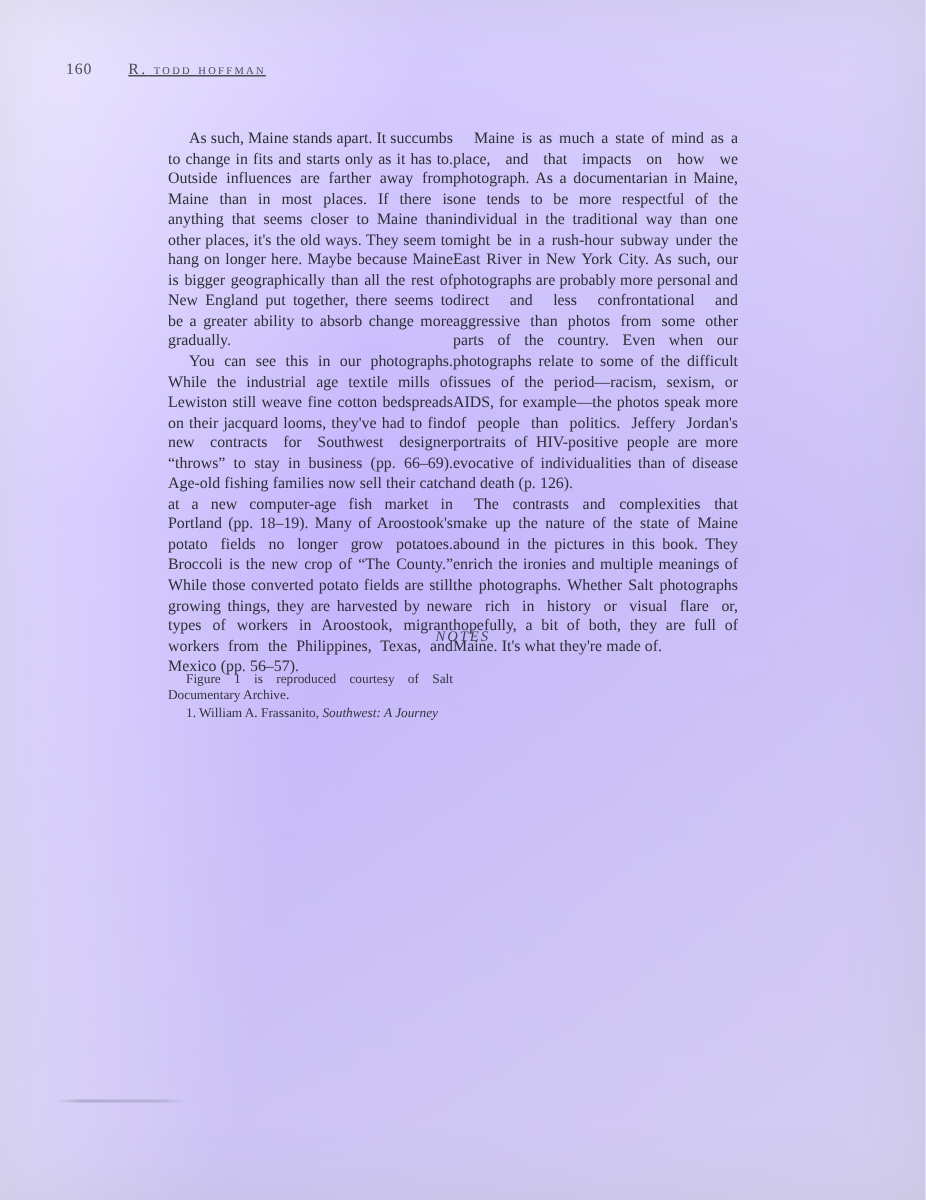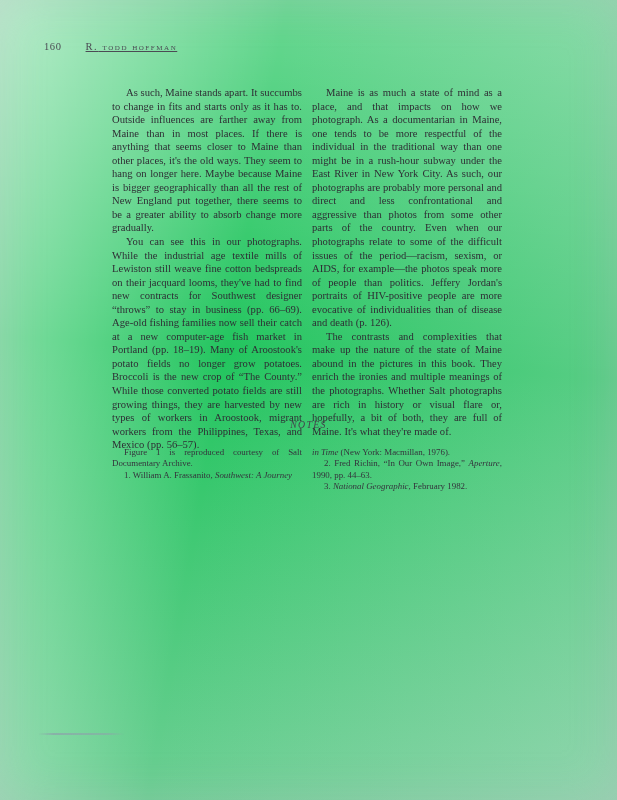--- a/index.html
+++ b/index.html
@@ -7,21 +7,21 @@
     margin: 0;
     padding: 0;
     background: #ffffff;
   }
 
   .page {
     position: relative;
     width: 617px;
     height: 800px;
     margin: 0;
-    background: #22c55e;
+    background: #c4b5fd;
     overflow: hidden;
     font-family: "Liberation Serif", "DejaVu Serif", serif;
     color: #2e2e34;
   }
 
   
   .paper-tone {
     position: absolute;
     inset: 0;
     background:
@@ -63,21 +63,20 @@
   }
   .head-title::first-letter { text-transform: uppercase; }
 
   
   .body-columns {
     position: absolute;
     top: 86px;
     left: 112px;
     width: 396px;
     display: flex;
-    gap: 10px;
   }
 
   .col {
     width: 190px;
   }
 
   .col p {
     margin: 0;
     font-size: 10.6px;
     line-height: 13.55px;
@@ -178,25 +177,20 @@
 
   <div class="notes-heading">NOTES</div>
 
   <div class="notes-columns">
 
     <div class="notes-col">
       <p>Figure 1 is reproduced courtesy of Salt Documentary Archive.</p>
       <p><span>1.  William A. Frassanito, <i>Southwest: A Journey</i></span></p>
     </div>
 
-    <div class="notes-col">
-      <p class="no-indent"><i>in Time</i> (New York: Macmillan, 1976).</p>
-      <p>2.  Fred Richin, “In Our Own Image,” <i>Aperture</i>, 1990, pp. 44–63.</p>
-      <p>3.  <i>National Geographic</i>, February 1982.</p>
-    </div>
 
   </div>
 
   <div class="scan-line"></div>
 
   <div class="vignette"></div>
 
 </div>
 
 </body></html>

